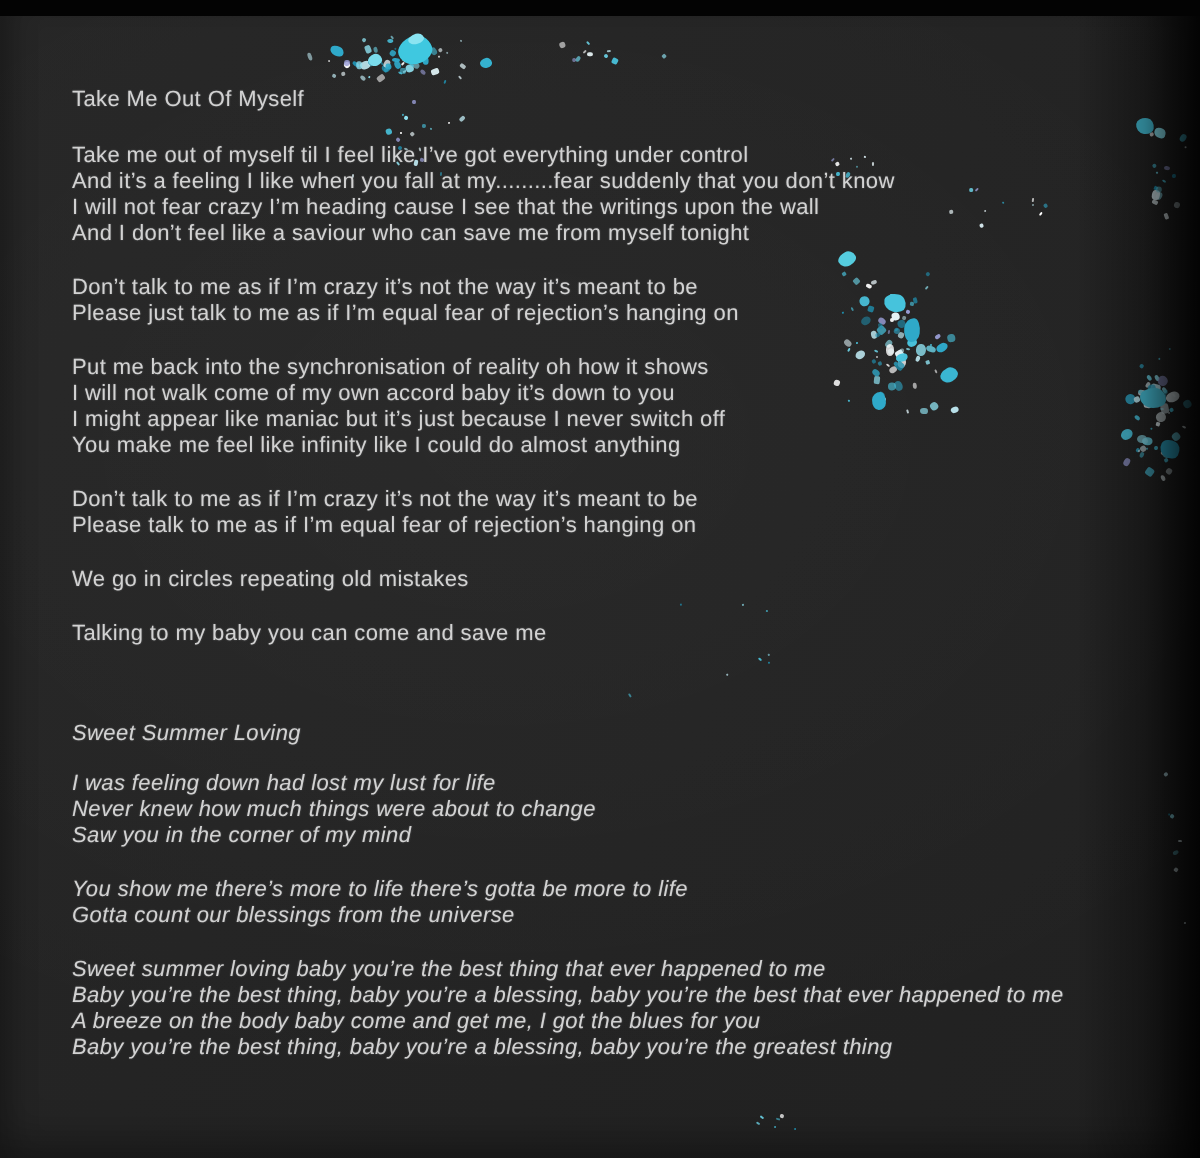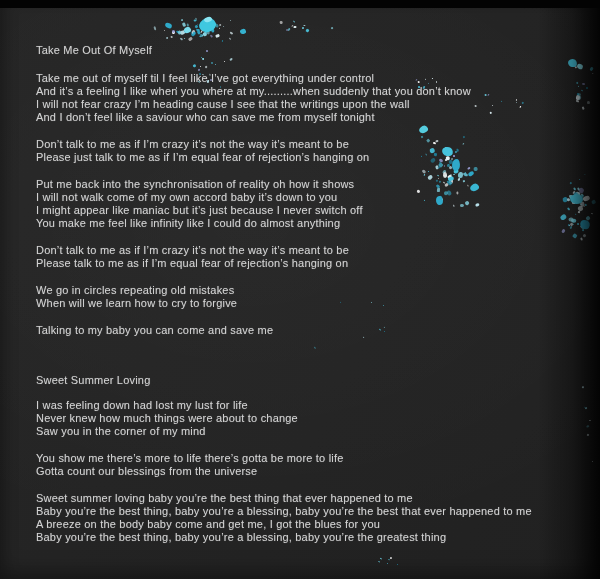--- a/index.html
+++ b/index.html
@@ -25,21 +25,21 @@
   }
   .speckles{position:absolute;inset:0;pointer-events:none;}
   .speck{position:absolute;display:block;}
   .lyrics{
     position:absolute;left:36px;top:44px;right:8px;
     color:var(--text-color,#d2d2d2);
     font-size:11px;line-height:13px;letter-spacing:0.2px;
     text-shadow:0 0 1px rgba(215,218,220,0.35);
   }
   .song-title{margin:0 0 15px 0;font-weight:400;}
-  .song + .song{margin-top:37px;}
+  .song + .song{margin-top:37px;font-style:italic;}
   .song + .song .song-title{margin-bottom:12px;}
   .stanza{margin:0 0 14px 0;}
   .lyric-line{display:block;white-space:nowrap;}
 </style>
 </head>
 <body>
 
 <div class="stage">
   <div class="page" style="background-color: rgb(35, 35, 35);">
     <div class="speckles" id="speckles">
@@ -321,41 +321,40 @@
         <span class="speck" style="left: 570px; top: 194px; width: 13px; height: 10px; background: rgb(73, 197, 222); border-radius: 58% 42% 50% 50% / 45% 60% 40% 55%; transform: rotate(1deg);"></span>
         <span class="speck" style="left: 580px; top: 220px; width: 10px; height: 9px; background: rgb(47, 169, 201); border-radius: 58% 42% 50% 50% / 45% 60% 40% 55%; transform: rotate(29deg);"></span>
         <span class="speck" style="left: 568px; top: 59px; width: 9px; height: 8px; background: rgb(69, 192, 216); border-radius: 58% 42% 50% 50% / 45% 60% 40% 55%; transform: rotate(8deg);"></span>
         <span class="speck" style="left: 577px; top: 64px; width: 6px; height: 5px; background: rgb(138, 228, 241); border-radius: 58% 42% 50% 50% / 45% 60% 40% 55%; transform: rotate(29deg);"></span>
       </div>
     <div class="lyrics" id="lyrics" style="--text-color: #d2d2d2;">
         <div class="song">
           <div class="song-title">Take Me Out Of Myself</div>
           <p class="stanza">
             <span class="lyric-line">Take me out of myself til I feel like I’ve got everything under control</span>
-            <span class="lyric-line">And it’s a feeling I like when you where at my.........when suddenly that you don’t know</span>
+            <span class="lyric-line">And it’s a feeling I like when you fall at my.........fear suddenly that you don’t know</span>
             <span class="lyric-line">I will not fear crazy I’m heading cause I see that the writings upon the wall</span>
             <span class="lyric-line">And I don’t feel like a saviour who can save me from myself tonight</span>
           </p>
           <p class="stanza">
             <span class="lyric-line">Don’t talk to me as if I’m crazy it’s not the way it’s meant to be</span>
             <span class="lyric-line">Please just talk to me as if I’m equal fear of rejection’s hanging on</span>
           </p>
           <p class="stanza">
             <span class="lyric-line">Put me back into the synchronisation of reality oh how it shows</span>
             <span class="lyric-line">I will not walk come of my own accord baby it’s down to you</span>
             <span class="lyric-line">I might appear like maniac but it’s just because I never switch off</span>
             <span class="lyric-line">You make me feel like infinity like I could do almost anything</span>
           </p>
           <p class="stanza">
             <span class="lyric-line">Don’t talk to me as if I’m crazy it’s not the way it’s meant to be</span>
             <span class="lyric-line">Please talk to me as if I’m equal fear of rejection’s hanging on</span>
           </p>
           <p class="stanza">
             <span class="lyric-line">We go in circles repeating old mistakes</span>
-            <span class="lyric-line">When will we learn how to cry to forgive</span>
           </p>
           <p class="stanza">
             <span class="lyric-line">Talking to my baby you can come and save me</span>
           </p>
         </div>
         <div class="song">
           <div class="song-title">Sweet Summer Loving</div>
           <p class="stanza">
             <span class="lyric-line">I was feeling down had lost my lust for life</span>
             <span class="lyric-line">Never knew how much things were about to change</span>

